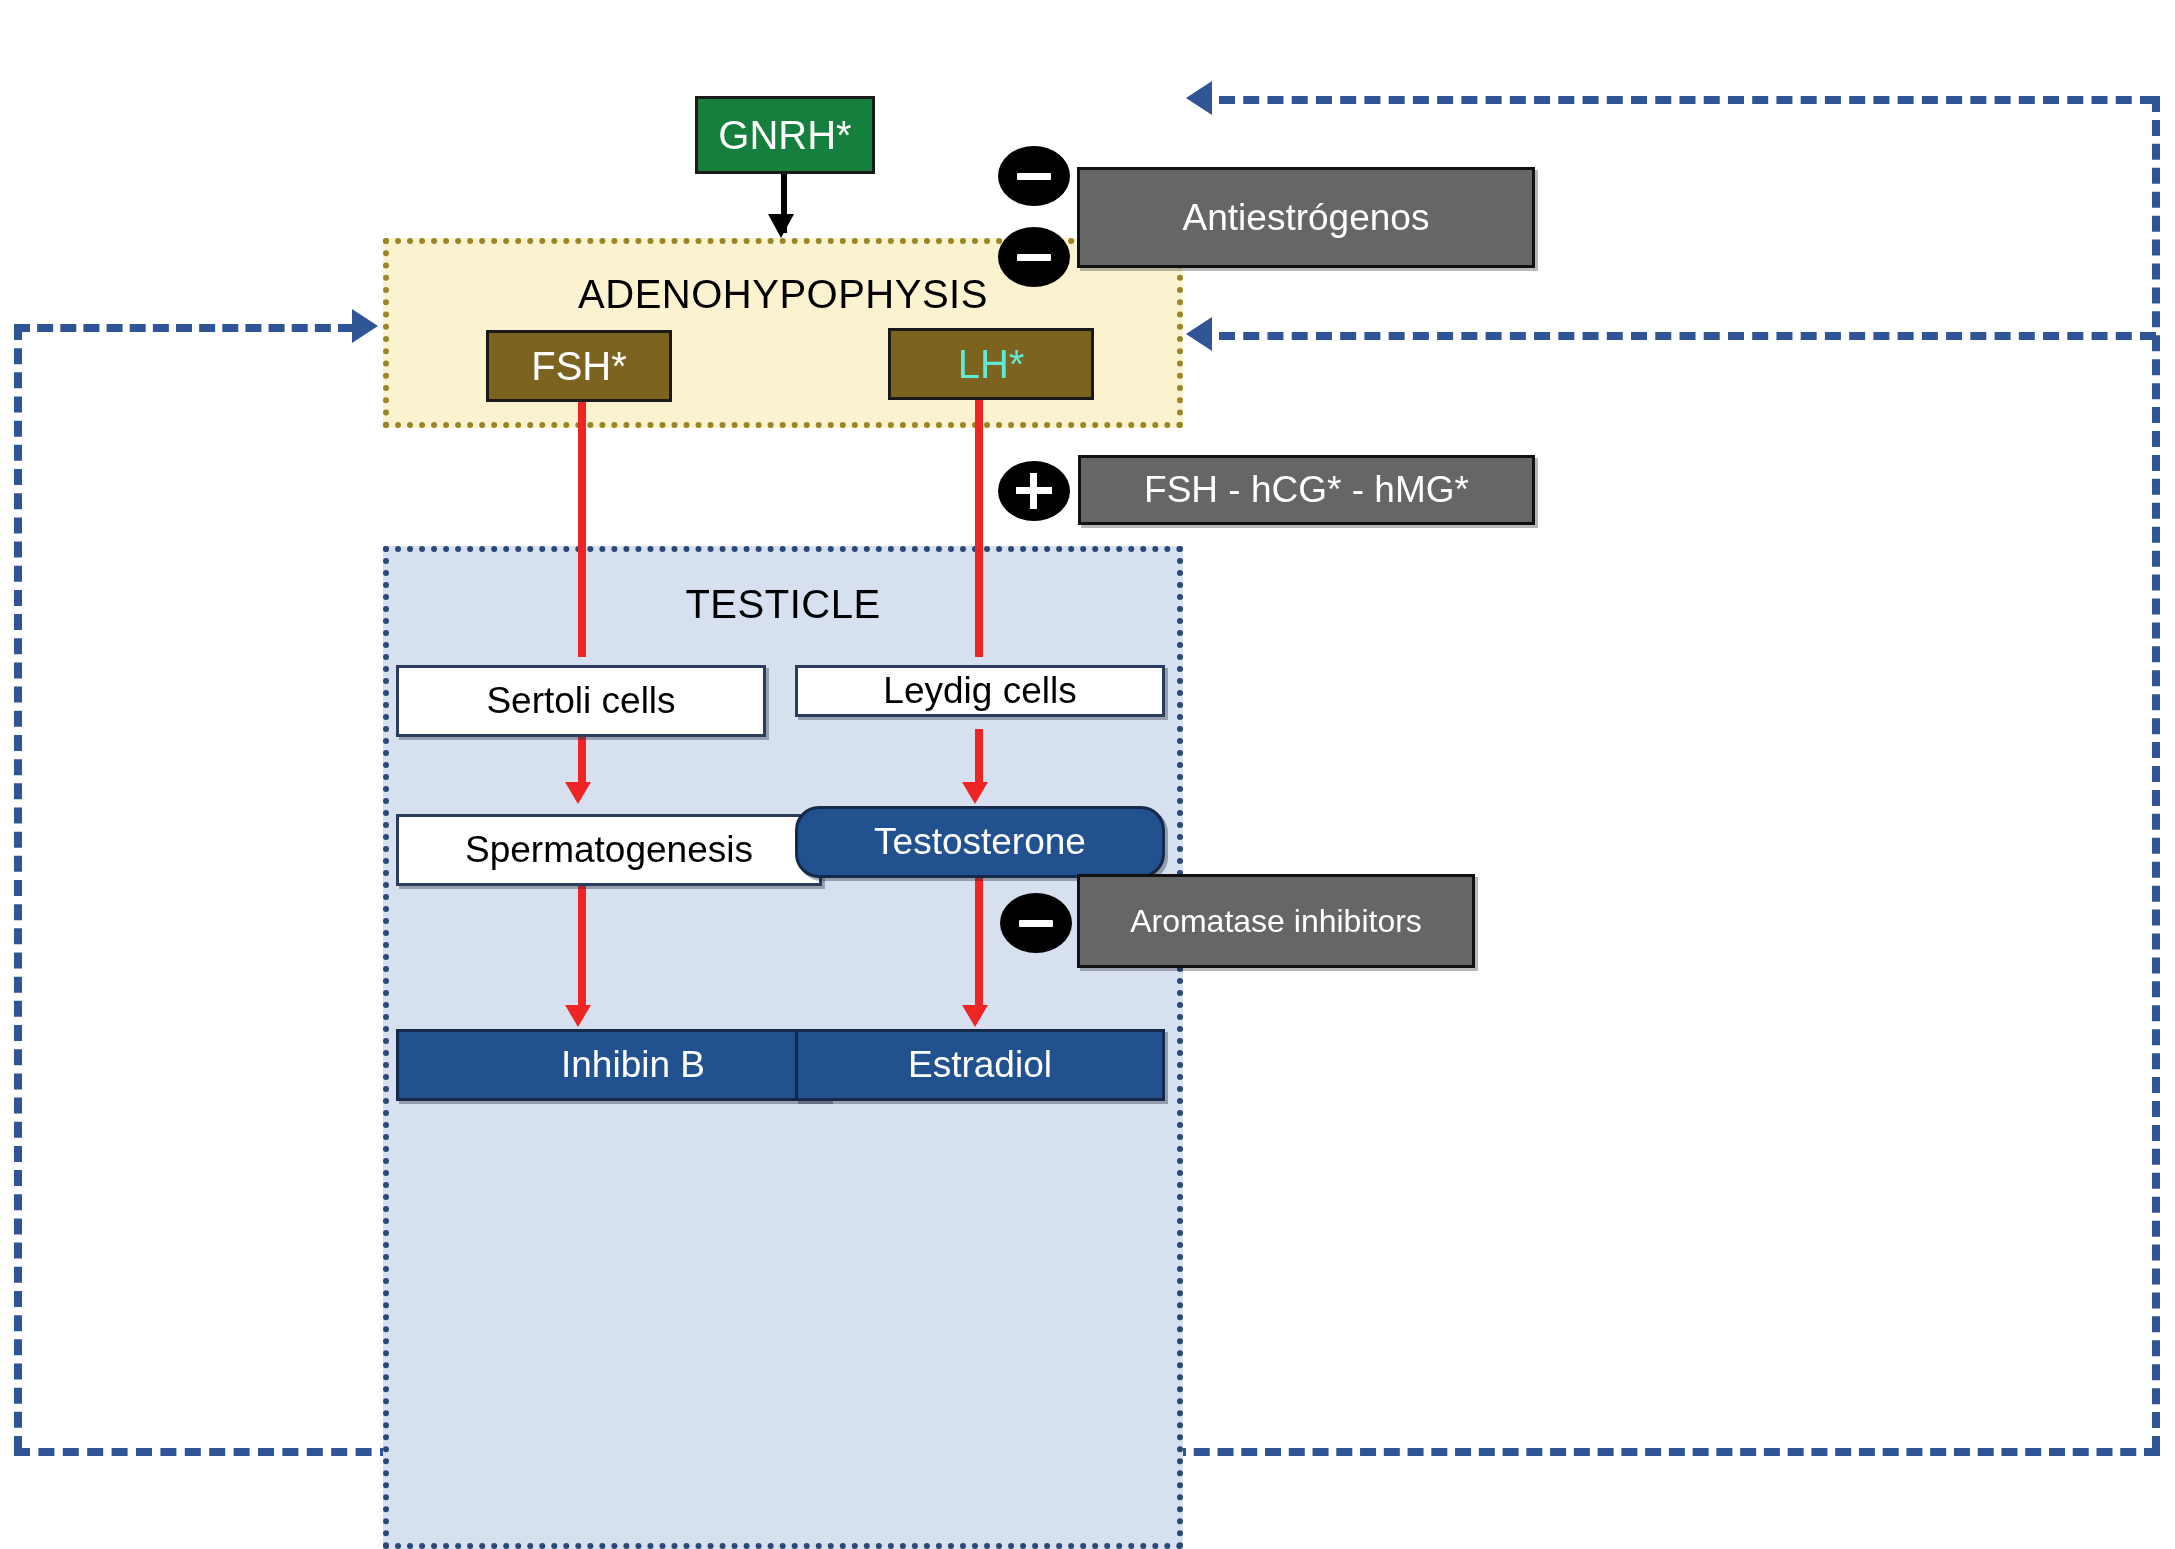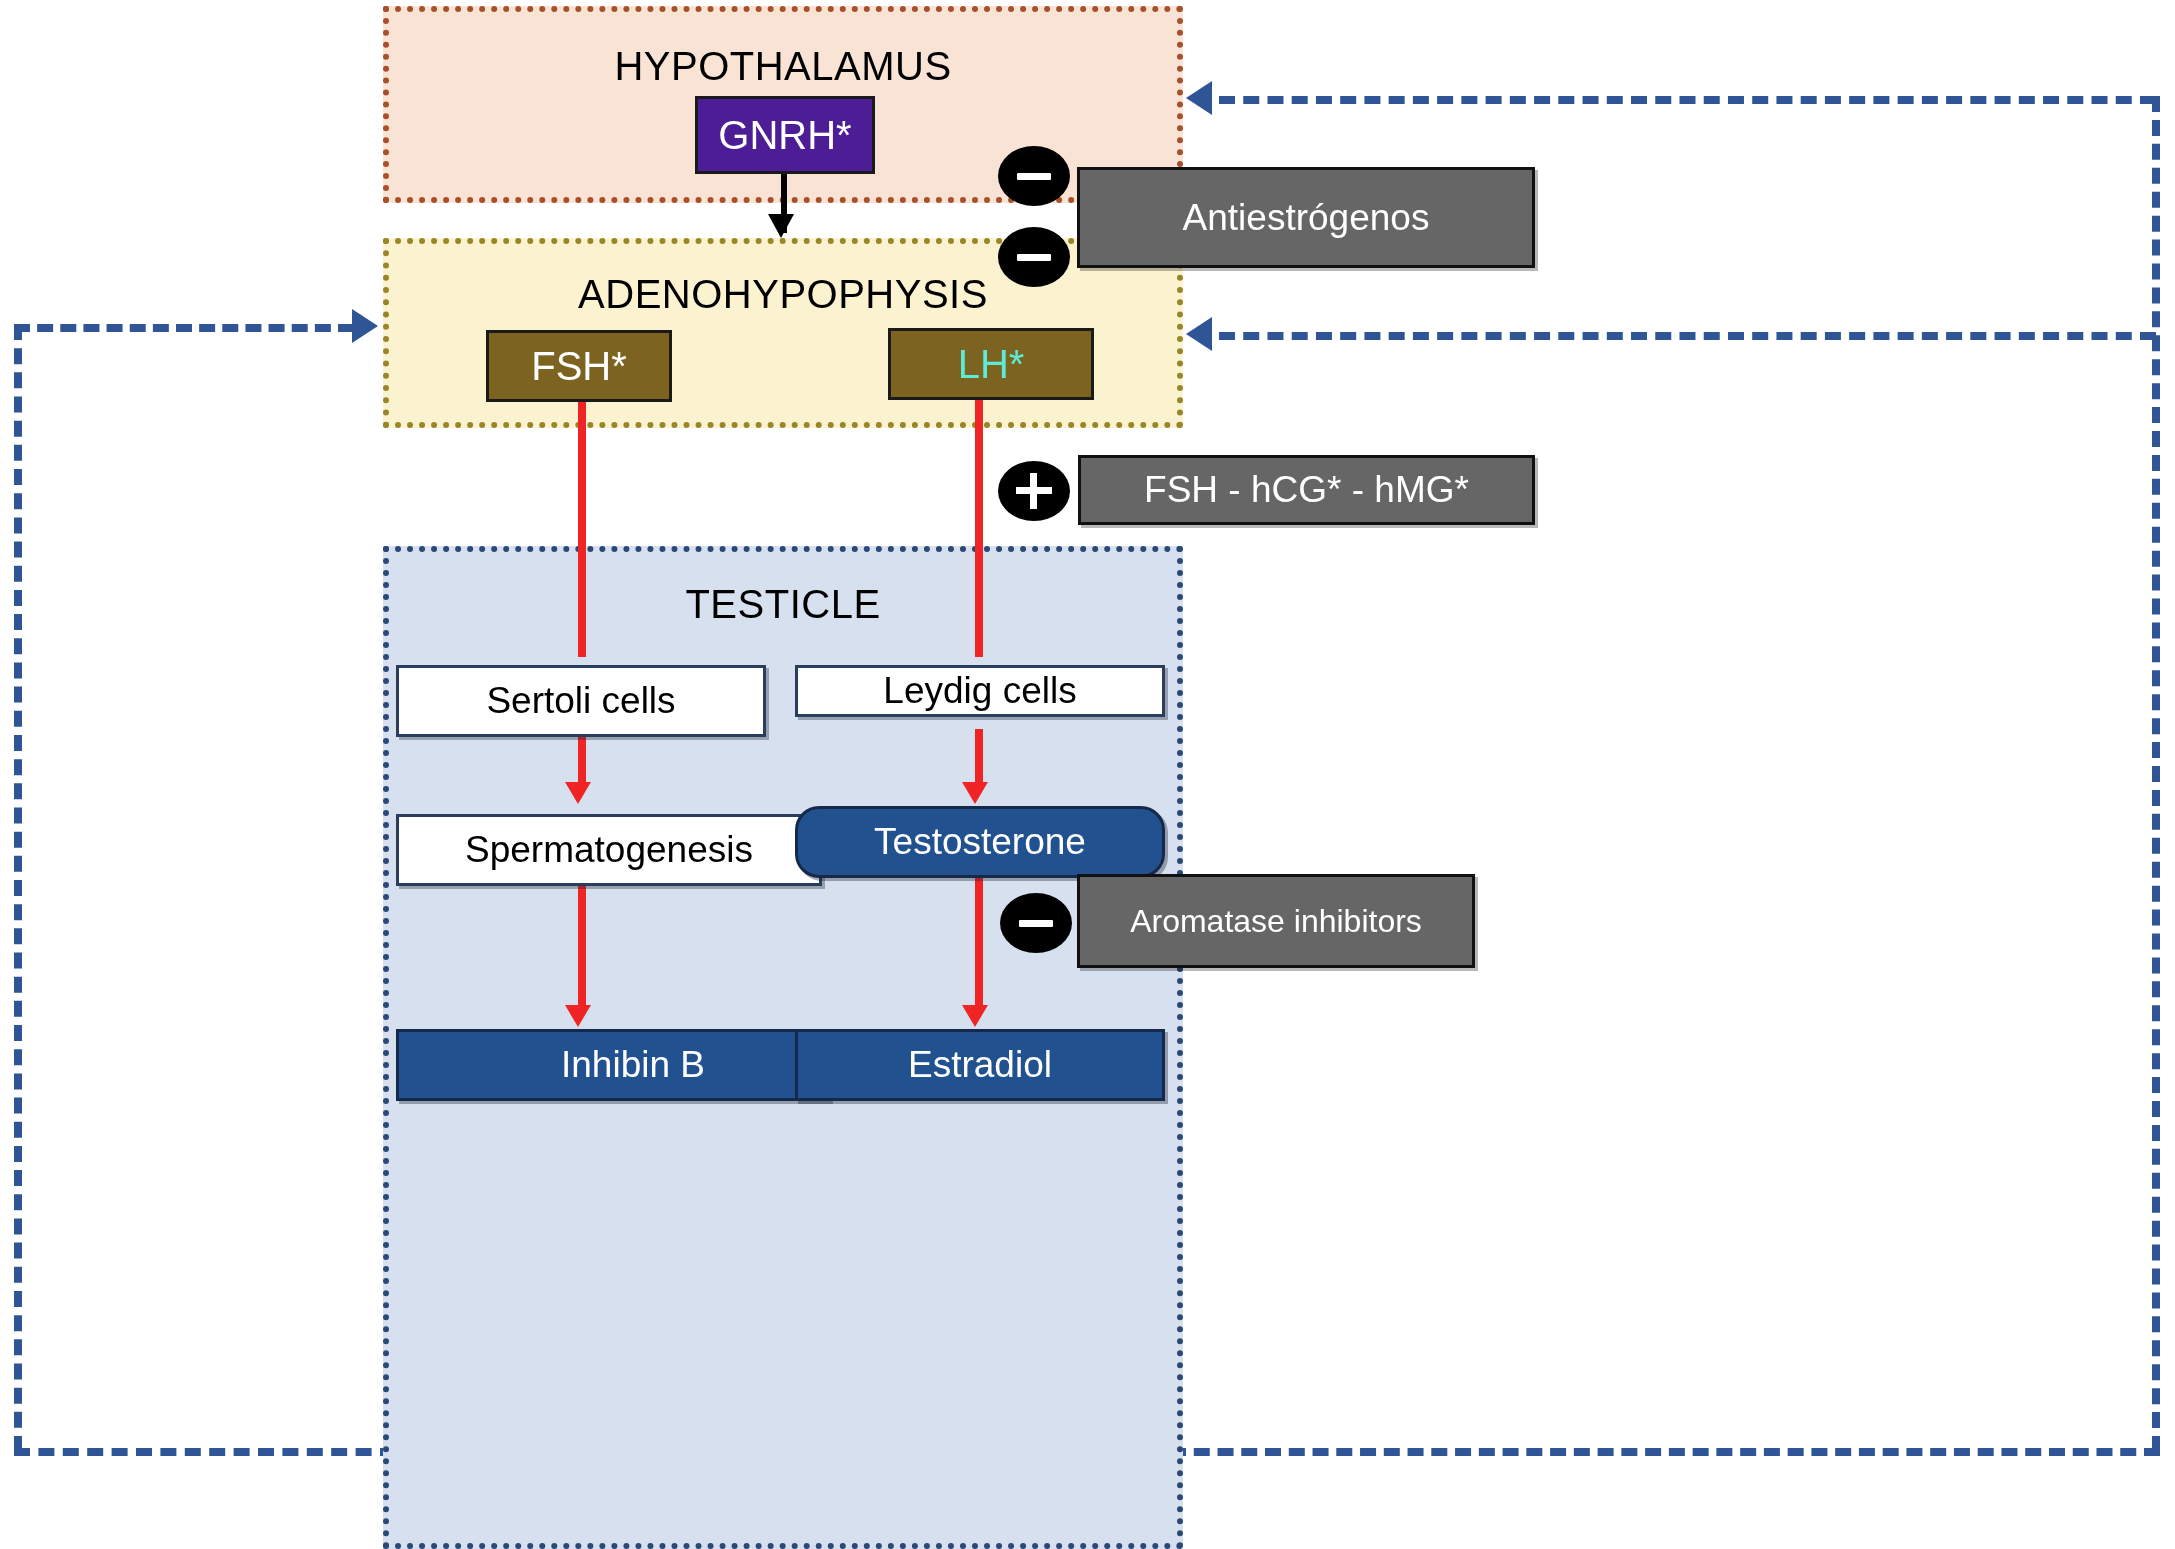--- a/index.html
+++ b/index.html
@@ -27,21 +27,21 @@
     font-size:40px;color:#000;letter-spacing:.5px;white-space:nowrap;
   }
 
   
   .node{
     box-sizing:border-box;display:flex;align-items:center;justify-content:center;
     text-align:center;line-height:1.05;
   }
   .node-gnrh{
     left:695px;top:96px;width:180px;height:78px;
-    background:#4c1d95;border:3px solid #1a1a1a;color:#ffffff;font-size:40px;
+    background:#15803d;border:3px solid #1a1a1a;color:#ffffff;font-size:40px;
   }
   .node-fsh{
     left:486px;top:330px;width:186px;height:72px;
     background:#7d6320;border:3px solid #1a1a1a;color:#ffffff;font-size:40px;
   }
   .node-lh{
     left:888px;top:328px;width:206px;height:72px;
     background:#7d6320;border:3px solid #1a1a1a;color:#5eead4;font-size:40px;
   }
   .node-white{
@@ -159,23 +159,20 @@
   <div class="abs fb fb-h fbL-top"></div>
   <div class="abs fb-arrow-right fbL-head"></div>
 
   <div class="abs fb fb-h fbR-bottom"></div>
   <div class="abs fb fb-v fbR-right"></div>
   <div class="abs fb fb-h fbR-top"></div>
   <div class="abs fb-arrow-left fbR-head-top"></div>
   <div class="abs fb fb-h fbR-branch"></div>
   <div class="abs fb-arrow-left fbR-head-branch"></div>
 
-  <div class="abs panel panel-hypo">
-    <div class="panel-title" style="top:32px;">HYPOTHALAMUS</div>
-  </div>
 
   <div class="abs panel panel-adeno">
     <div class="panel-title" style="top:28px;">ADENOHYPOPHYSIS</div>
   </div>
 
   <div class="abs panel panel-testicle">
     <div class="panel-title" style="top:30px;">TESTICLE</div>
   </div>
 
   <div class="abs line-black conn-gnrh"></div>

